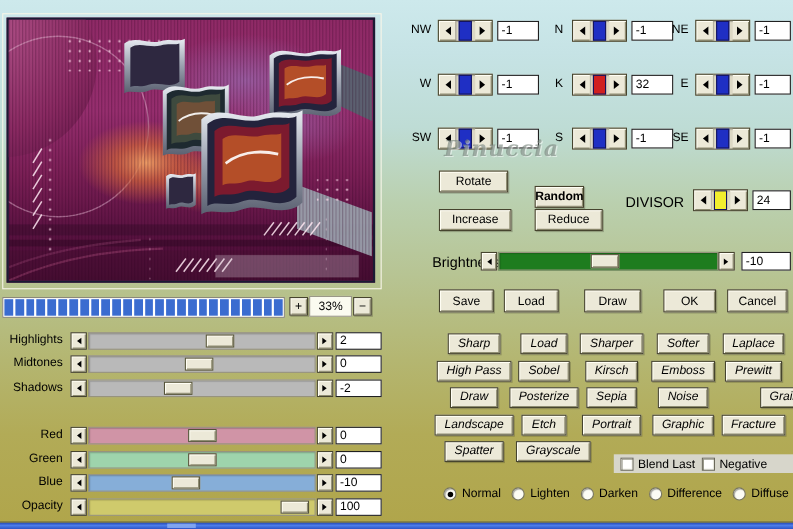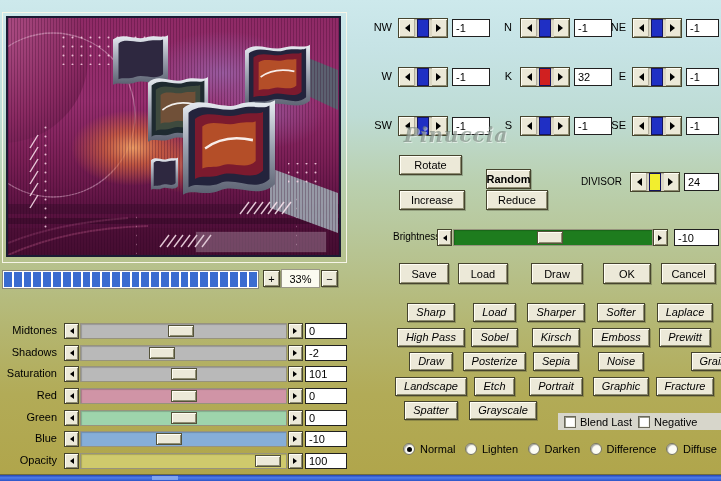--- a/index.html
+++ b/index.html
@@ -34,21 +34,21 @@
   .sl-btn{
     position:absolute; width:15px; height:16px; box-sizing:border-box; background:#ece9d8;
     border:1px solid #46442e; box-shadow:inset 1px 1px 0 #fffef4, inset -1px -1px 0 #8f8d72;
     display:flex; align-items:center; justify-content:center; cursor:pointer;
   }
   .track{position:absolute; height:16px; box-sizing:border-box; border:1px solid #97937d; box-shadow:inset 1px 1px 1px rgba(0,0,0,.18);}
   .thumb{
     position:absolute; top:1px; height:12px; width:26px; background:#ece9d8;
     border:1px solid #55533a; box-shadow:inset 1px 1px 0 #fffef4, inset -1px -1px 0 #8f8d72; box-sizing:border-box;
   }
-  .lab{position:absolute; font-size:10px; color:#000;}
+  .lab{position:absolute; font-size:13px; color:#000;}
   .cb{width:12px; height:12px; background:#fff; border:1px solid #6a685a; box-shadow:inset 1px 1px 0 #9a9a8c, inset -1px -1px 0 #f2f2ea; box-sizing:border-box;}
   .radio{width:12px; height:12px; border-radius:50%; background:#fcfcf4; border:1px solid #77755f; box-shadow:inset 1px 1px 1px rgba(0,0,0,.35); box-sizing:border-box;}
   .radio.sel::after{content:""; display:block; width:5px; height:5px; border-radius:50%; background:#000; margin:2.5px 0 0 2.5px;}
   
   .preview-frame{position:absolute; left:2px; top:12px; width:343px; height:249px; border:1px solid #f7f5e8;}
   .preview-img{position:absolute; left:6px; top:16px; width:335px; height:241px; border:2px solid #1b1b33; box-sizing:border-box; background:#6b1a4e;}
   .preview-img svg{display:block;}
   
   .progress{position:absolute; left:2px; top:270px; width:257px; height:19px; background:#fff; border:1px solid #8a8878; box-sizing:border-box; display:flex; gap:2px; padding:1px;}
   .seg{flex:1;}
@@ -214,20 +214,33 @@
       <span class="seg" style="background: rgb(58, 108, 208);"></span>
       <span class="seg" style="background: rgb(58, 108, 208);"></span>
       <span class="seg" style="background: rgb(58, 108, 208);"></span>
       <span class="seg" style="background: rgb(58, 108, 208);"></span>
       <span class="seg" style="background: rgb(58, 108, 208);"></span>
     </div>
   <div class="pbtn" style="left:263px; top:270px; width:17px; height:17px; padding:0;">+</div>
   <div class="zoom-pct">33%</div>
   <div class="pbtn" style="left:321px; top:270px; width:17px; height:17px; padding:0;">−</div>
 
+  <div class="adj-row" style="top:302px">
+    <span class="adj-label">Highlights</span>
+    <span class="sl-btn l">
+        <i class="tri-l sm"></i>
+      </span>
+    <span class="track" style="background: rgb(185, 185, 185);">
+        <span class="thumb" style="left: calc(59% - 15px);"></span>
+      </span>
+    <span class="sl-btn r">
+        <i class="tri-r sm"></i>
+      </span>
+    <input class="valbox" value="2" style="">
+  </div>
   <div class="adj-row" style="top:323px">
     <span class="adj-label">Midtones</span>
     <span class="sl-btn l">
         <i class="tri-l sm"></i>
       </span>
     <span class="track" style="background: rgb(185, 185, 185);">
         <span class="thumb" style="left: calc(49% - 13px);"></span>
       </span>
     <span class="sl-btn r">
         <i class="tri-r sm"></i>
@@ -239,33 +252,20 @@
     <span class="sl-btn l">
         <i class="tri-l sm"></i>
       </span>
     <span class="track" style="background: rgb(185, 185, 185);">
         <span class="thumb" style="left: calc(38% - 10px);"></span>
       </span>
     <span class="sl-btn r">
         <i class="tri-r sm"></i>
       </span>
     <input class="valbox" value="-2" style="">
-  </div>
-  <div class="adj-row" style="top:366px">
-    <span class="adj-label">Saturation</span>
-    <span class="sl-btn l">
-        <i class="tri-l sm"></i>
-      </span>
-    <span class="track" style="background: rgb(185, 185, 185);">
-        <span class="thumb" style="left: calc(50% - 13px);"></span>
-      </span>
-    <span class="sl-btn r">
-        <i class="tri-r sm"></i>
-      </span>
-    <input class="valbox" value="101" style="">
   </div>
   <div class="adj-row" style="top:388px">
     <span class="adj-label">Red</span>
     <span class="sl-btn l">
         <i class="tri-l sm"></i>
       </span>
     <span class="track" style="background: rgb(208, 148, 166);">
         <span class="thumb" style="left: calc(50% - 13px);"></span>
       </span>
     <span class="sl-btn r">

